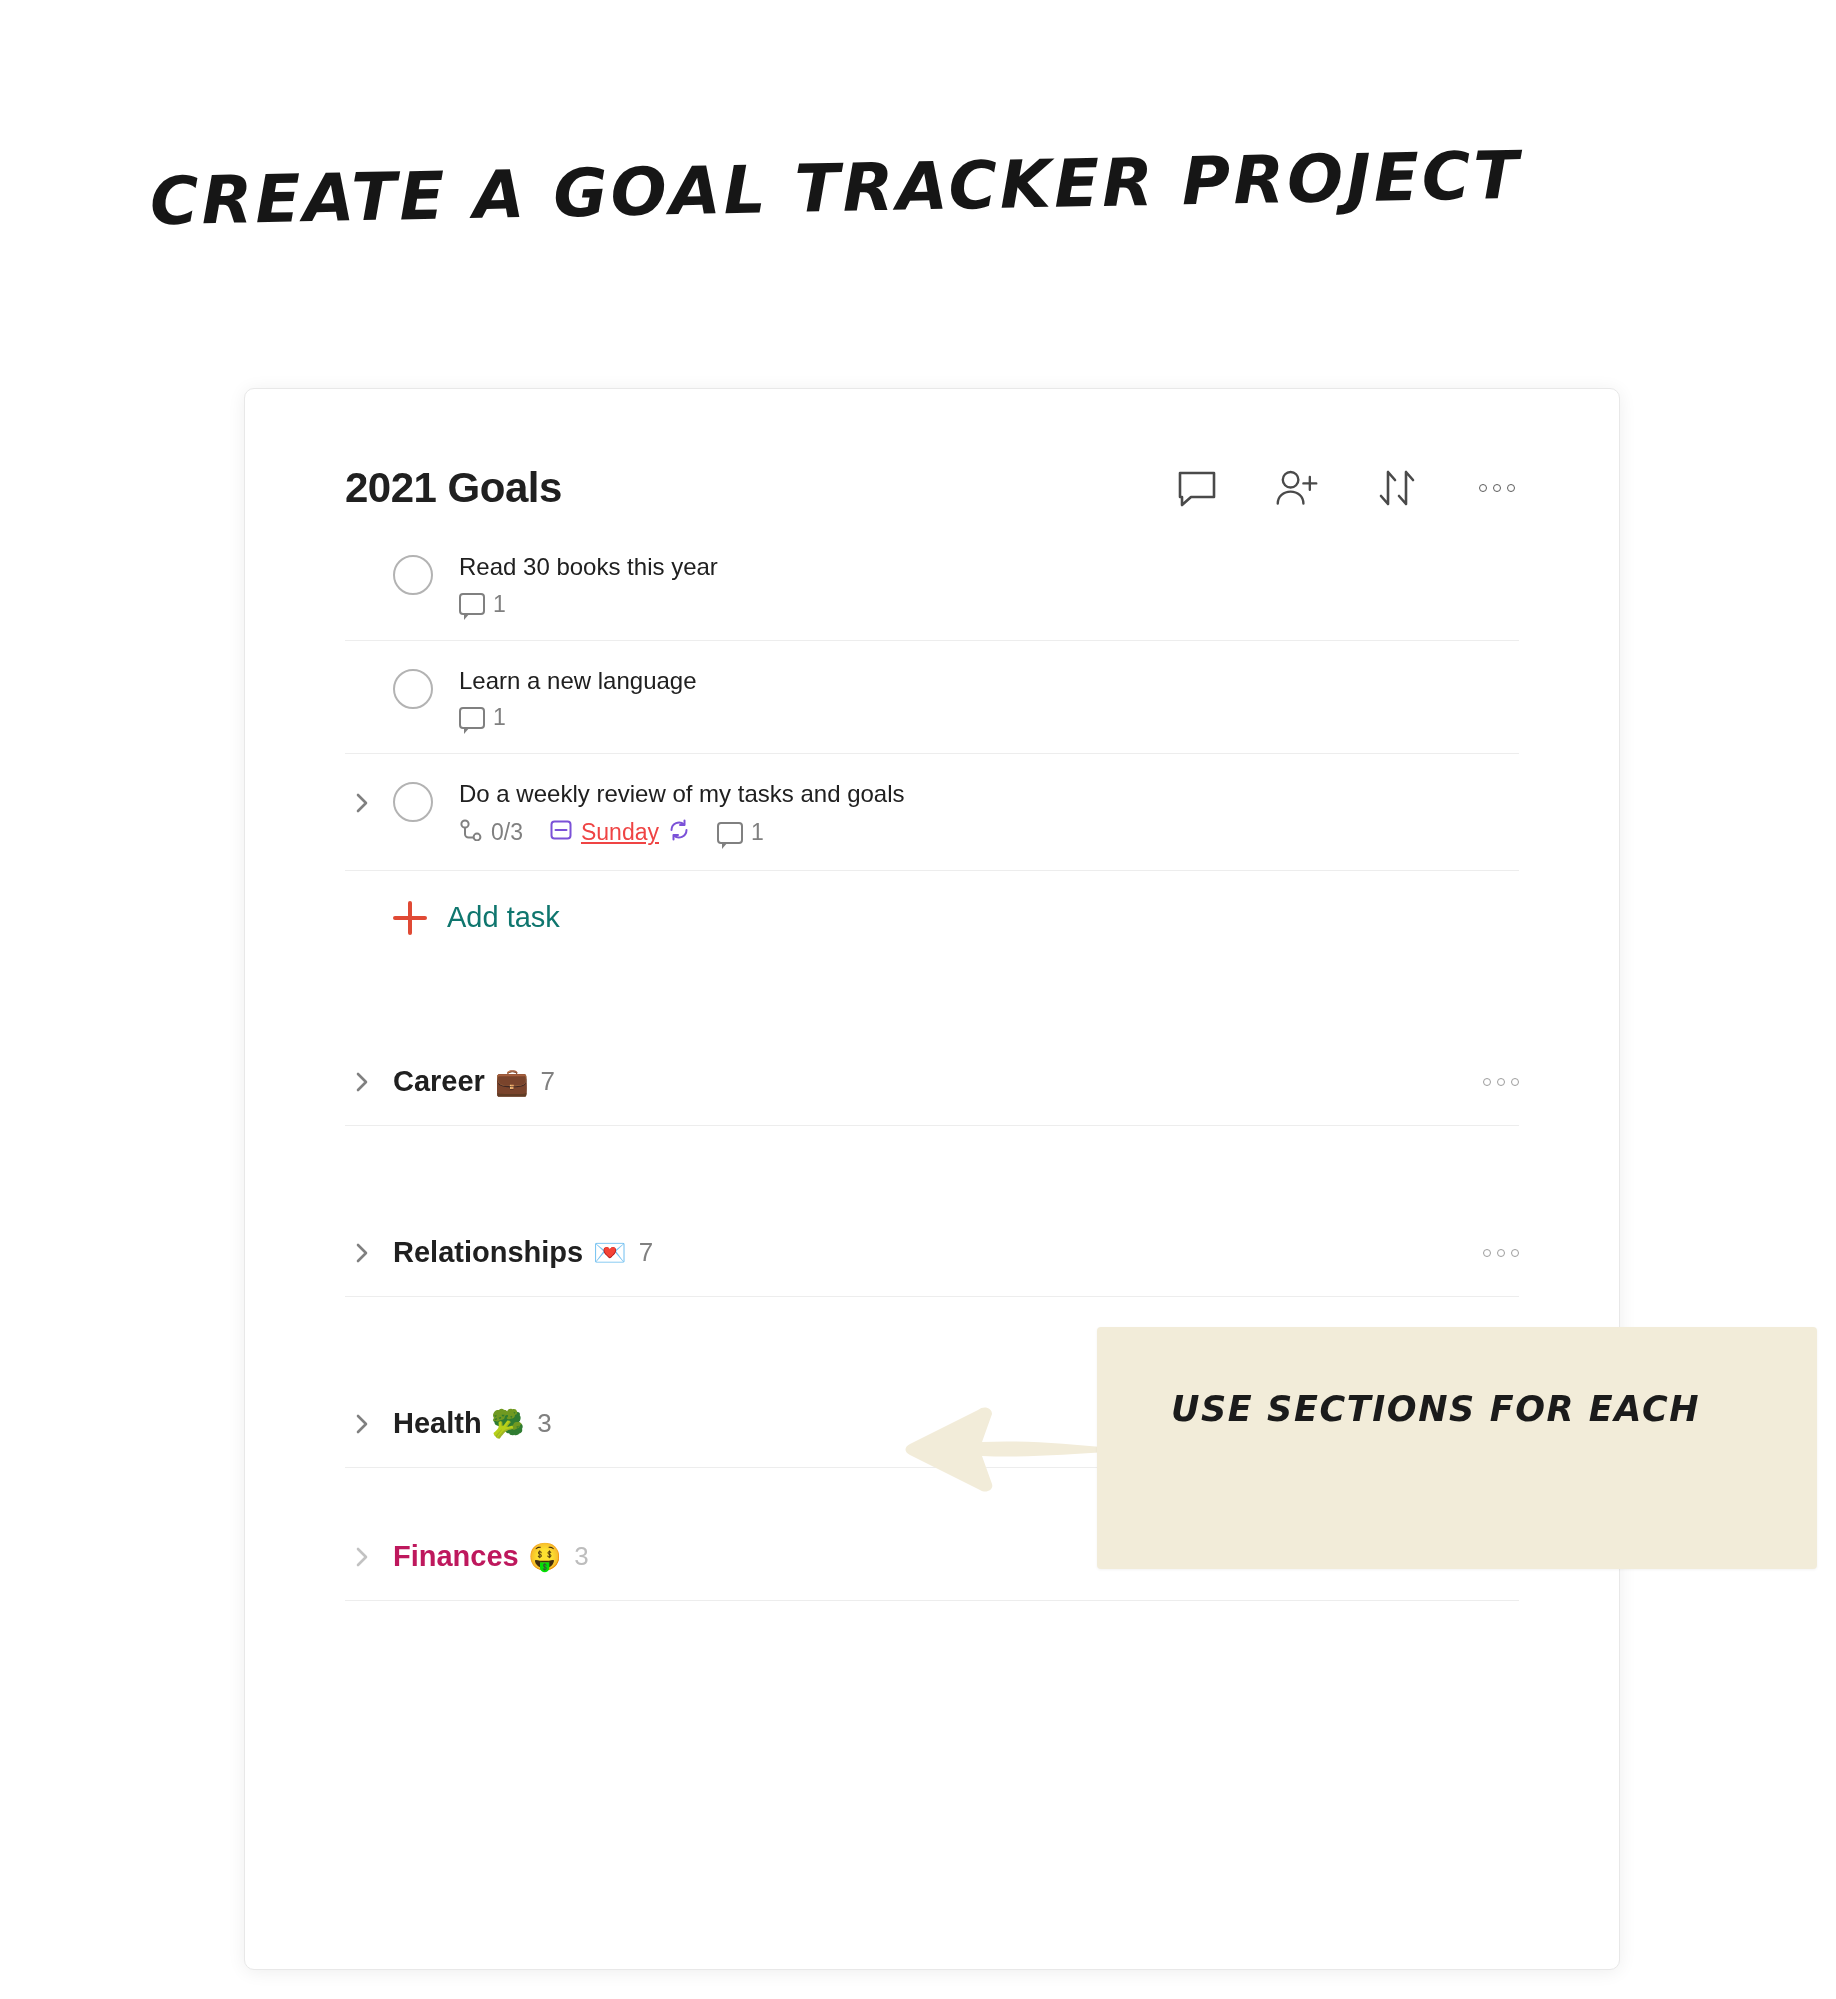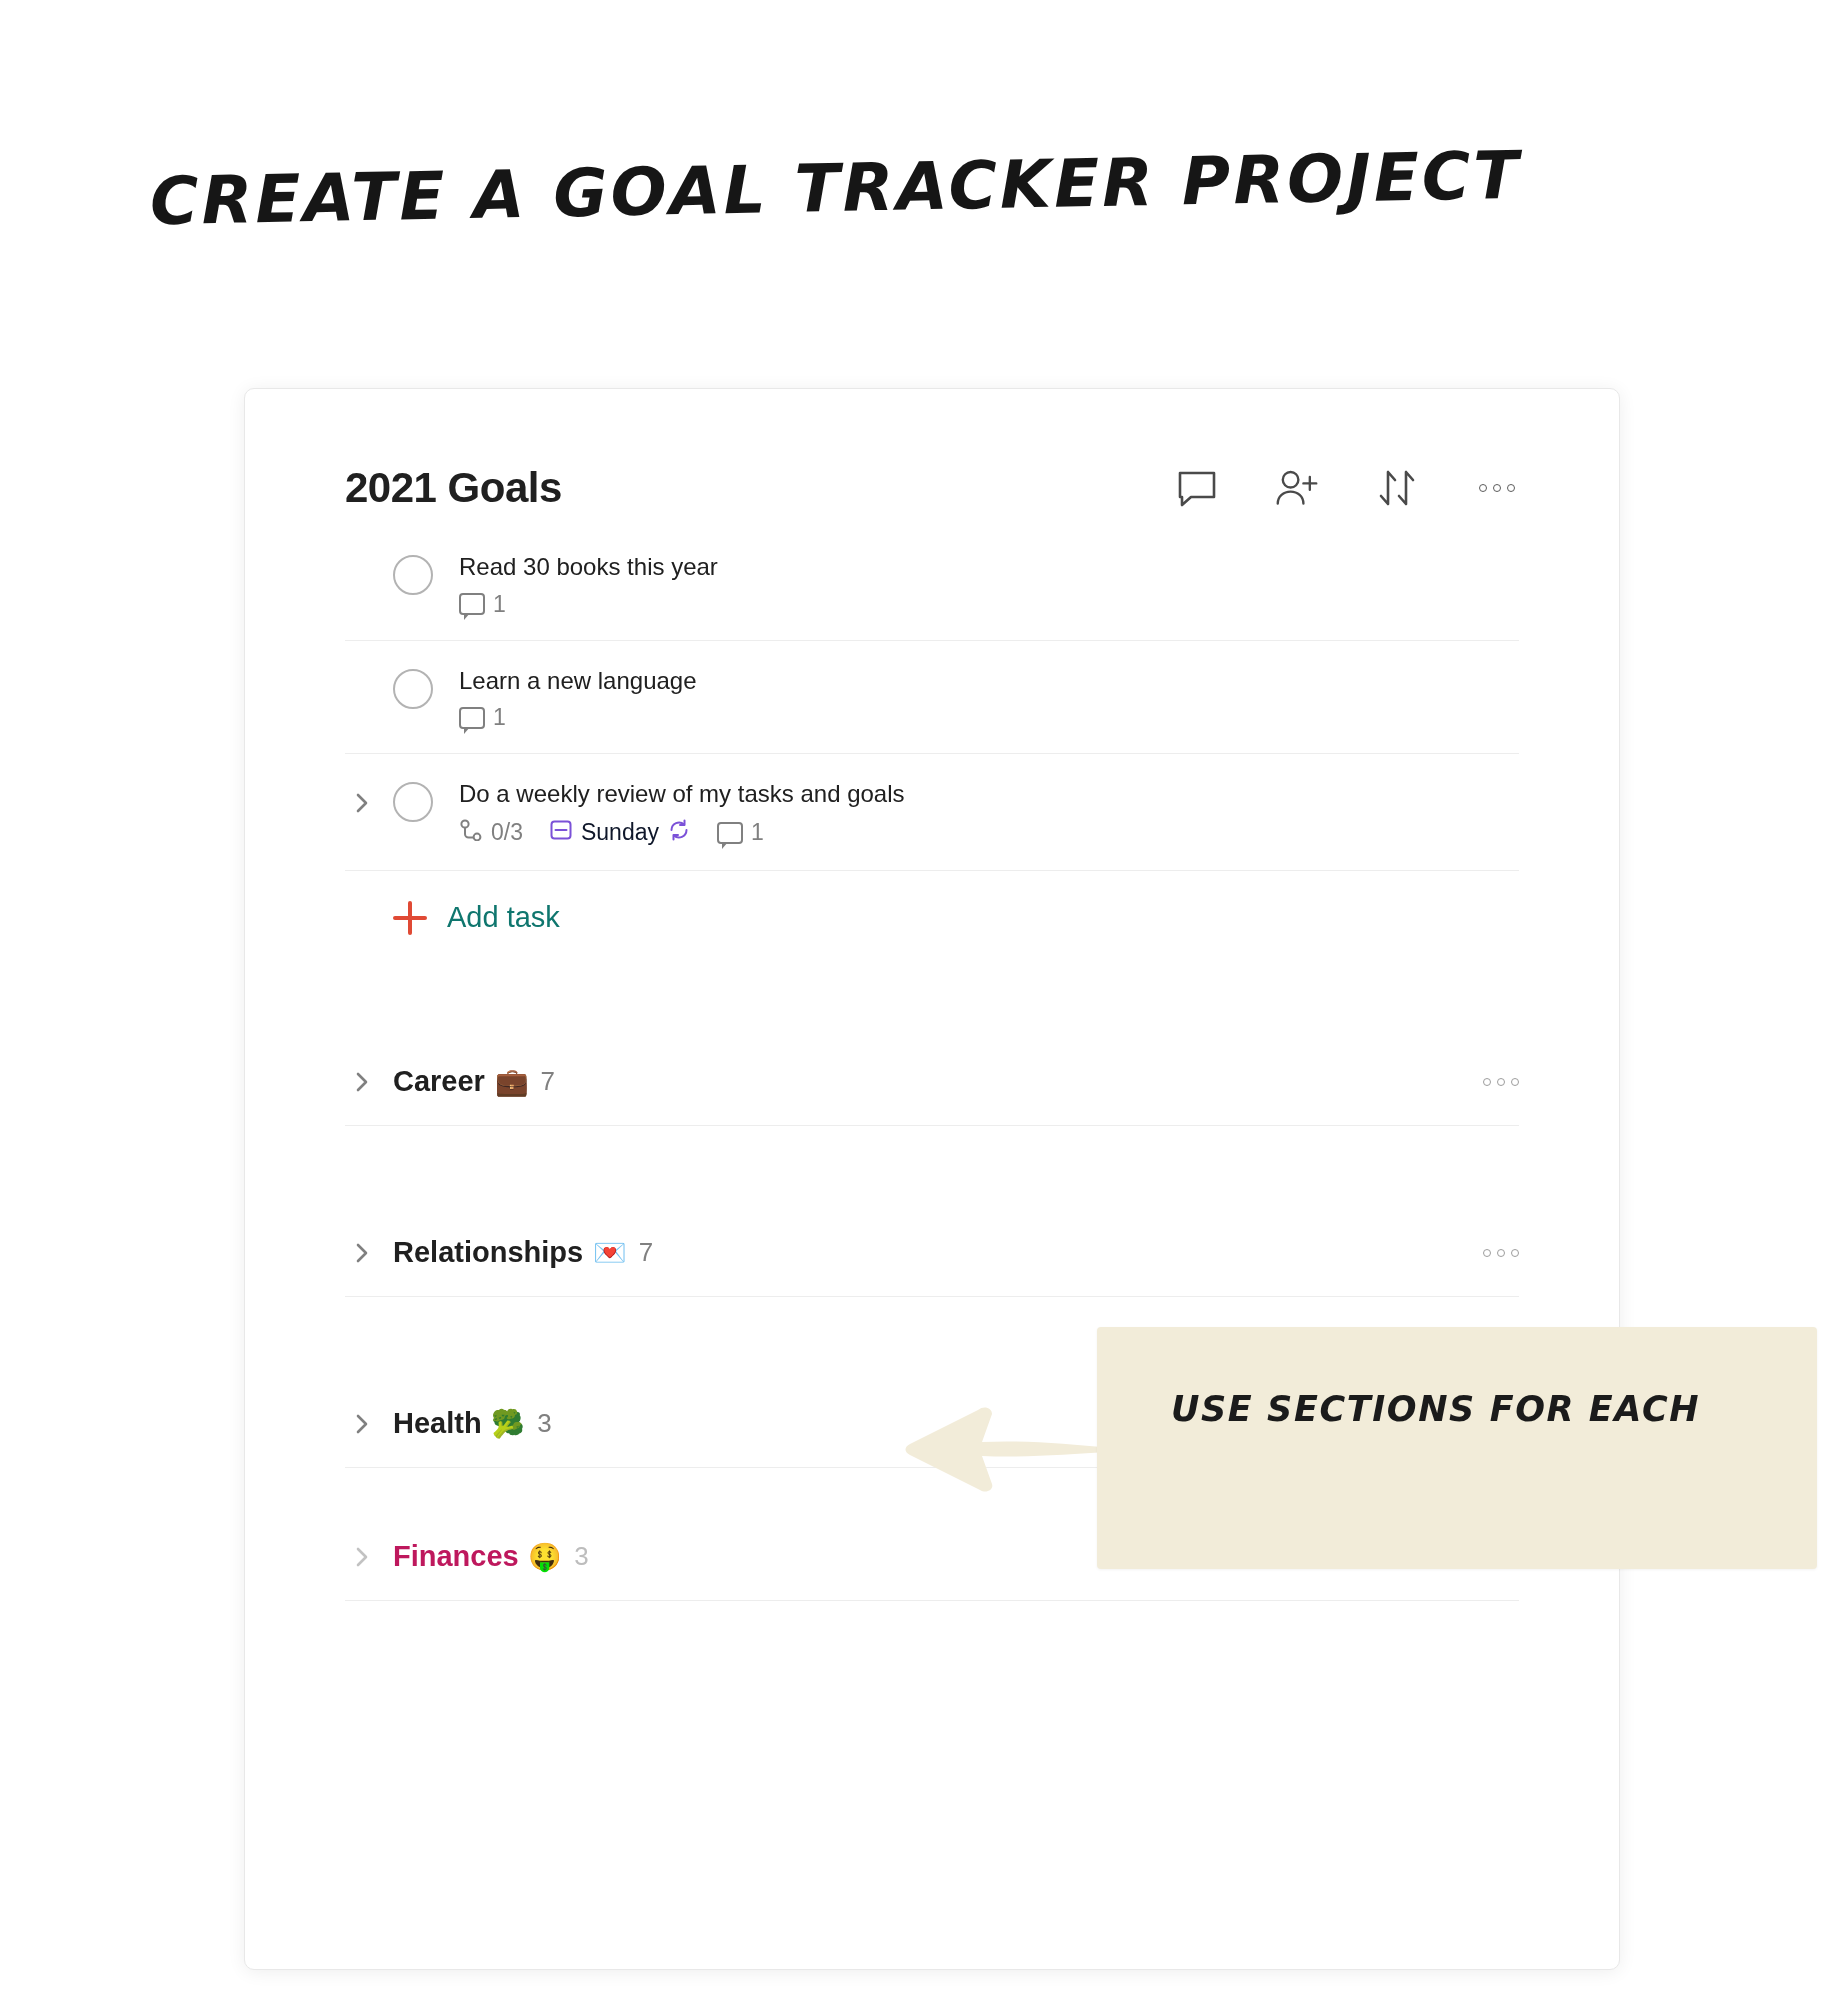--- a/index.html
+++ b/index.html
@@ -172,21 +172,21 @@
     align-items: center;
     gap: 26px;
     font-size: 23px;
     color: #808080;
   }
   .meta-item {
     display: flex;
     align-items: center;
     gap: 8px;
   }
-  .meta-item.date { color: #0f172a; }
+  .meta-item.date { color: #ef4444; text-decoration: underline; }
 
   
   .bubble {
     width: 22px;
     height: 18px;
     border: 2px solid currentColor;
     border-radius: 4px;
     position: relative;
     display: inline-block;
   }

